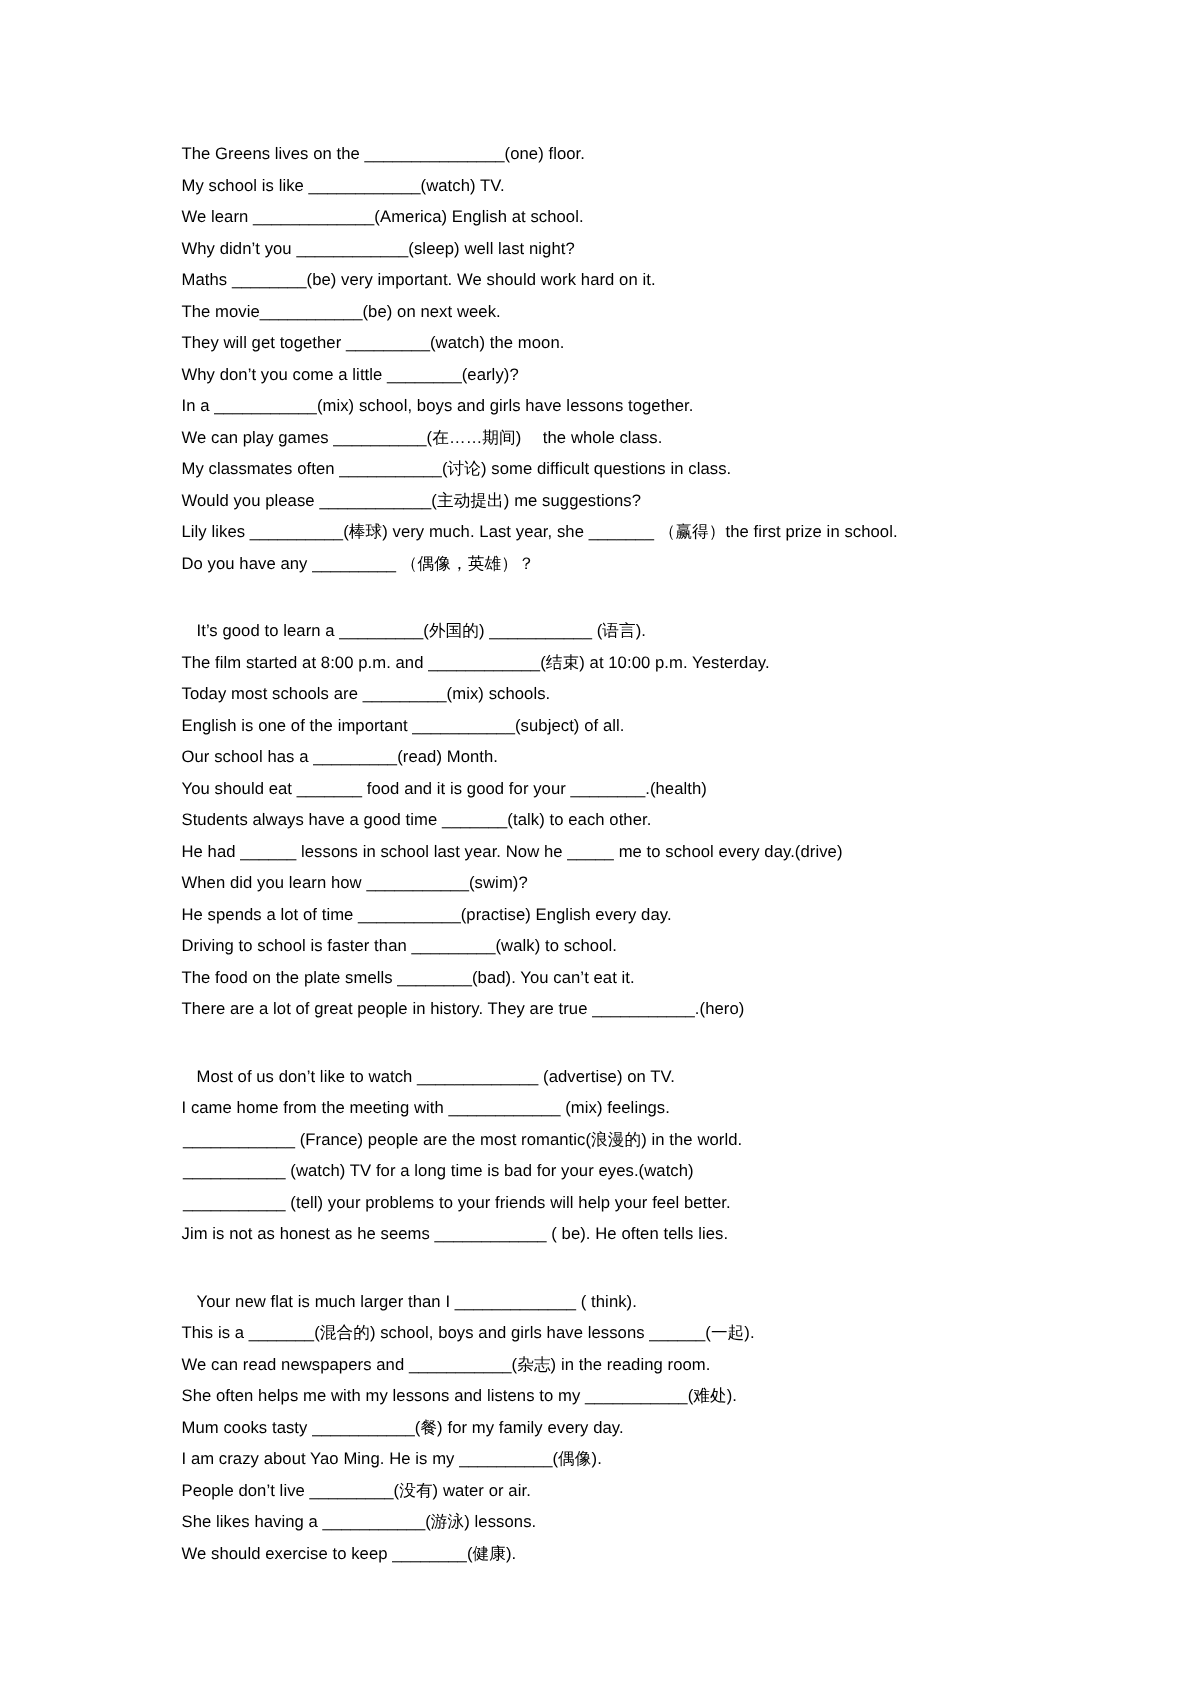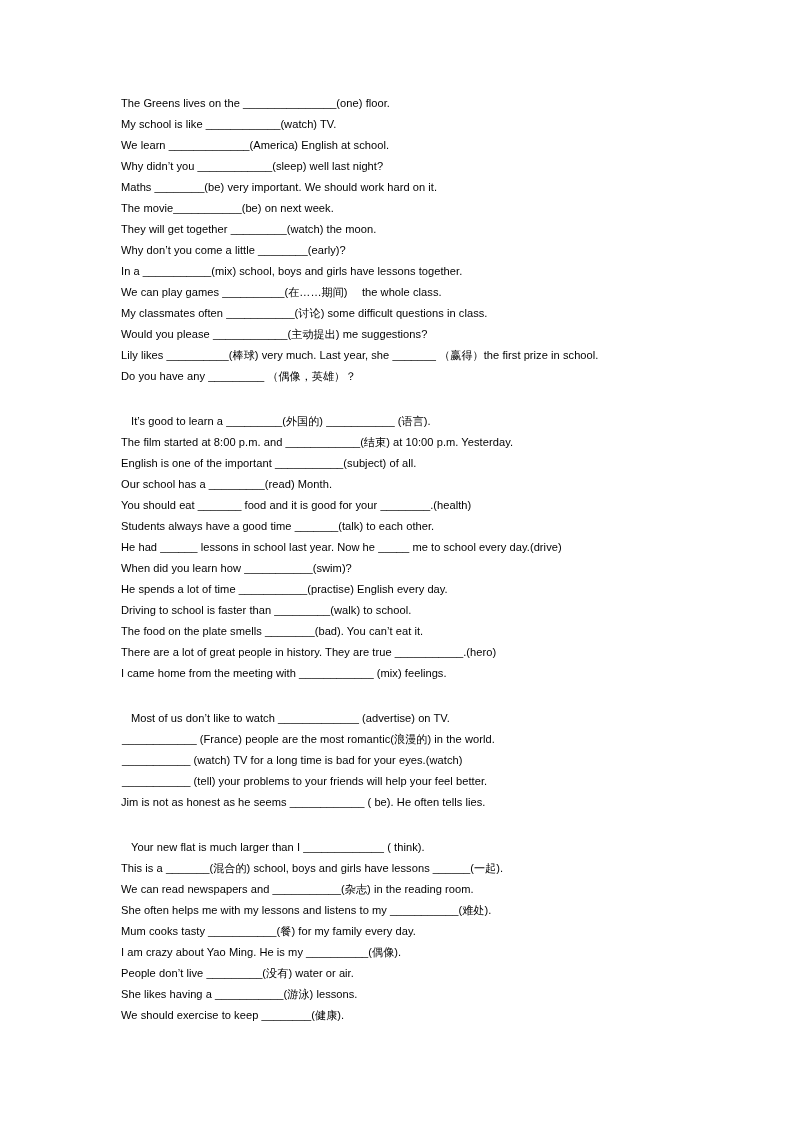--- a/index.html
+++ b/index.html
@@ -55,32 +55,33 @@
       <div class="line">They will get together _________(watch) the moon.</div>
       <div class="line">Why don’t you come a little ________(early)?</div>
       <div class="line">In a ___________(mix) school, boys and girls have lessons together.</div>
       <div class="line">We can play games __________(在……期间)　 the whole class.</div>
       <div class="line">My classmates often ___________(讨论) some difficult questions in class.</div>
       <div class="line">Would you please ____________(主动提出) me suggestions?</div>
       <div class="line">Lily likes __________(棒球) very much. Last year, she _______ （赢得）the first prize in school.</div>
       <div class="line">Do you have any _________ （偶像，英雄）？</div>
       <div class="line indent">It’s good to learn a _________(外国的) ___________ (语言).</div>
       <div class="line">The film started at 8:00 p.m. and ____________(结束) at 10:00 p.m. Yesterday.</div>
+      <div class="line">Today most schools are _________(mix) schools.</div>
       <div class="line">English is one of the important ___________(subject) of all.</div>
       <div class="line">Our school has a _________(read) Month.</div>
       <div class="line">You should eat _______ food and it is good for your ________.(health)</div>
       <div class="line">Students always have a good time _______(talk) to each other.</div>
       <div class="line">He had ______ lessons in school last year. Now he _____ me to school every day.(drive)</div>
       <div class="line">When did you learn how ___________(swim)?</div>
       <div class="line">He spends a lot of time ___________(practise) English every day.</div>
       <div class="line">Driving to school is faster than _________(walk) to school.</div>
       <div class="line">The food on the plate smells ________(bad). You can’t eat it.</div>
       <div class="line">There are a lot of great people in history. They are true ___________.(hero)</div>
+      <div class="line indent">Most of us don’t like to watch _____________ (advertise) on TV.</div>
       <div class="line">I came home from the meeting with ____________ (mix) feelings.</div>
-      <div class="line indent">Most of us don’t like to watch _____________ (advertise) on TV.</div>
       <div class="line indent-blank">____________ (France) people are the most romantic(浪漫的) in the world.</div>
       <div class="line indent-blank">___________ (watch) TV for a long time is bad for your eyes.(watch)</div>
       <div class="line indent-blank">___________ (tell) your problems to your friends will help your feel better.</div>
       <div class="line">Jim is not as honest as he seems ____________ ( be). He often tells lies.</div>
       <div class="line indent">Your new flat is much larger than I _____________ ( think).</div>
       <div class="line">This is a _______(混合的) school, boys and girls have lessons ______(一起).</div>
       <div class="line">We can read newspapers and ___________(杂志) in the reading room.</div>
       <div class="line">She often helps me with my lessons and listens to my ___________(难处).</div>
       <div class="line">Mum cooks tasty ___________(餐) for my family every day.</div>
       <div class="line">I am crazy about Yao Ming. He is my __________(偶像).</div>

